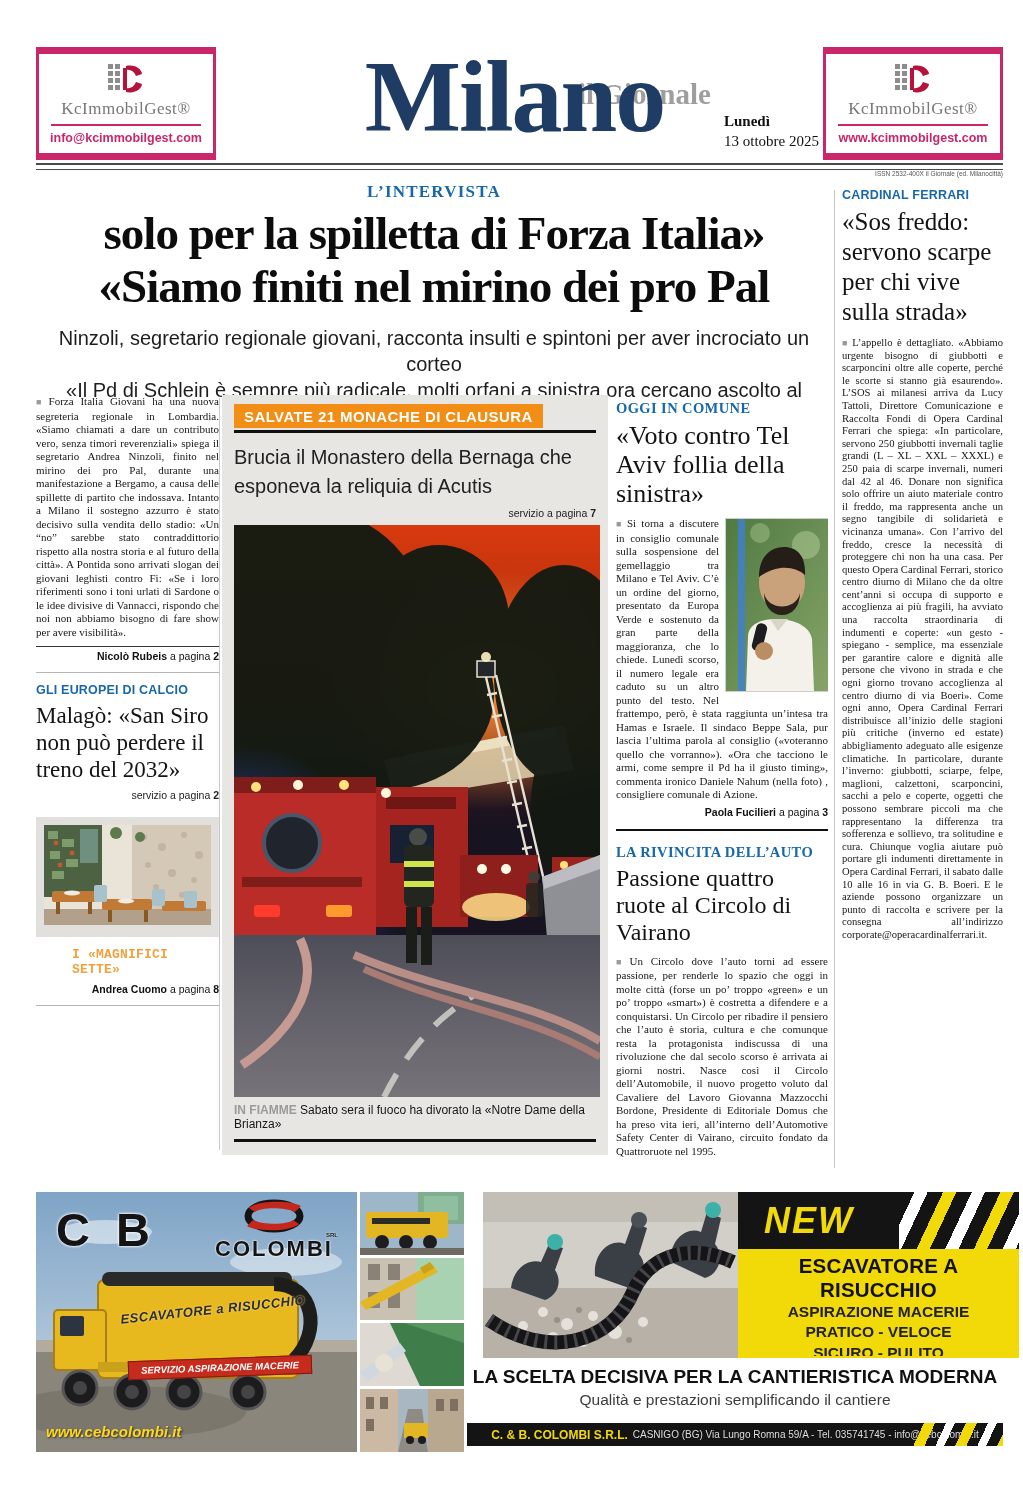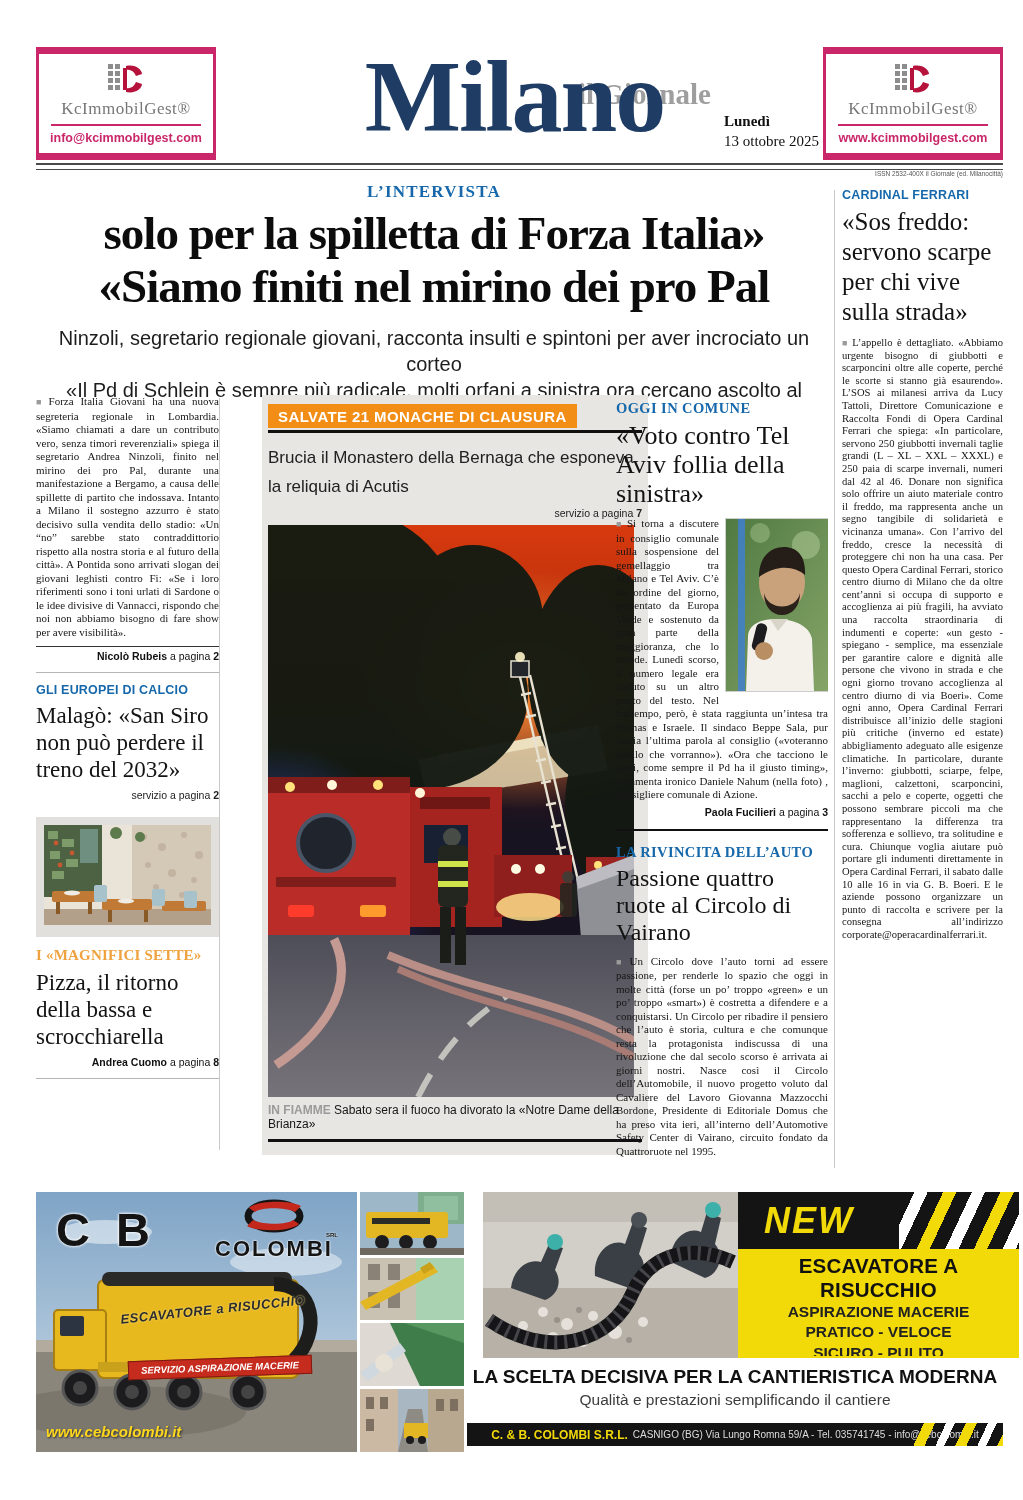--- a/index.html
+++ b/index.html
@@ -26,42 +26,42 @@
 
   
   .lead{position:absolute;left:36px;top:182px;width:796px;text-align:center;}
   .lead .kick{font-size:17px;font-weight:bold;color:#1668ab;letter-spacing:1.2px;margin-bottom:5px;}
   .lead .hl{font-size:47px;line-height:53px;font-weight:bold;color:#0c0c0c;letter-spacing:-1px;}
   .lead .sub{font-family:"Liberation Sans",sans-serif;font-size:20px;line-height:26px;color:#1d1d1d;margin-top:12px;}
 
   
   .kick-sans{font-family:"Liberation Sans",sans-serif;font-weight:bold;font-size:12.5px;color:#1668ab;letter-spacing:.2px;}
   .kick-serif{font-weight:bold;font-size:14.5px;color:#1668ab;letter-spacing:.4px;}
-  .kick-orange{font-family:Liberation Serif, serif;font-weight:bold;font-size:15px;color:#efa23f;letter-spacing:.2px;}
+  .kick-orange{font-family:Liberation Mono, monospace;font-weight:bold;font-size:13px;color:#efa23f;letter-spacing:.2px;margin-left:36px;}
   .body-txt{font-size:11px;line-height:13.5px;text-align:justify;color:#161616;}
   .sq{color:#9a9a9a;font-size:9px;font-family:"Liberation Sans",sans-serif;margin-right:3px;}
   .byline{font-family:"Liberation Sans",sans-serif;font-size:10.5px;text-align:right;color:#111;}
   .byline b{font-weight:bold;}
   .pageref{font-family:"Liberation Sans",sans-serif;font-size:10.5px;text-align:right;color:#222;}
   .hrule{border:none;border-top:1px solid #b5b5b5;margin:10px 0;}
   .vline{position:absolute;width:1px;background:#c9c9c9;}
 
   
   .col-left{position:absolute;left:36px;top:395px;width:183px;height:758px;overflow:hidden;}
   .col-left .bl-rule{border:none;border-top:1px solid #333;margin:7px 0 3px;}
   .h-serif{font-size:23px;line-height:27px;color:#131313;margin:5px 0 6px;font-weight:500;}
   .photo-frame{background:#e2e0dd;padding:8px;margin:16px 0 10px;}
 
   
   .col-center{position:absolute;left:222px;top:395px;width:386px;height:760px;background:#e7e6e3;
-              box-sizing:border-box;padding:9px 6px;margin-left:40px;}
+              box-sizing:border-box;padding:9px 12px;}
   .badge{display:inline-block;background:#f28d15;color:#fff;font-family:"Liberation Sans",sans-serif;
          font-weight:bold;font-size:15px;letter-spacing:.4px;padding:4px 10px 3px;}
   .center-rule{border:none;border-top:3px solid #101010;margin:2px 0 10px;}
-  .center-h{font-family:"Liberation Sans",sans-serif;font-size:17px;line-height:29px;color:#212121;margin:0 0 6px;font-weight:500;}
+  .center-h{font-family:"Liberation Sans",sans-serif;font-size:20px;line-height:29px;color:#212121;margin:0 0 6px;font-weight:500;}
   .caption{font-family:"Liberation Sans",sans-serif;font-size:12px;color:#161616;margin-top:6px;}
   .caption .cl{color:#9a9a9a;font-weight:bold;}
   .center-endrule{border:none;border-top:3px solid #101010;margin-top:8px;}
 
   
   .col-mid{position:absolute;left:616px;top:400px;width:212px;height:757px;overflow:hidden;}
   .mid-h{font-size:26px;line-height:29px;color:#131313;margin:4px 0 9px;font-weight:500;}
   .mid-h2{font-size:24px;line-height:27px;color:#131313;margin:4px 0 9px;font-weight:500;}
   .float-photo{float:right;width:102px;height:172px;margin:2px 0 3px 7px;outline:1px solid #cfcfcf;}
   .mid-endrule{border:none;border-top:2px solid #101010;margin:11px 0 13px;}
@@ -239,21 +239,20 @@
             <rect x="108" y="64" width="13" height="17" rx="2"></rect>
             <rect x="140" y="66" width="13" height="17" rx="2"></rect>
           </g>
         <g fill="#f0ece4">
             <ellipse cx="28" cy="68" rx="8" ry="2.4"></ellipse>
             <ellipse cx="82" cy="76" rx="8" ry="2.4"></ellipse>
           </g>
       </svg>
     </div>
     <div class="kick-orange">I «MAGNIFICI SETTE»</div>
-    <div class="h-serif">Pizza, il ritorno della bassa e scrocchiarella</div>
     <div class="byline" style="margin-top:6px;"><b>Andrea Cuomo</b><span> a pagina </span><b>8</b></div>
     <hr class="hrule">
   </div>
 
   <div class="col-center">
     <span class="badge">SALVATE 21 MONACHE DI CLAUSURA</span>
     <hr class="center-rule">
     <div class="center-h">Brucia il Monastero della Bernaga che esponeva la reliquia di Acutis</div>
     <div class="pageref"><span>servizio a pagina </span><b>7</b></div>
     <svg width="366" height="572" viewBox="0 0 366 572" style="display:block;margin-top:6px;">

